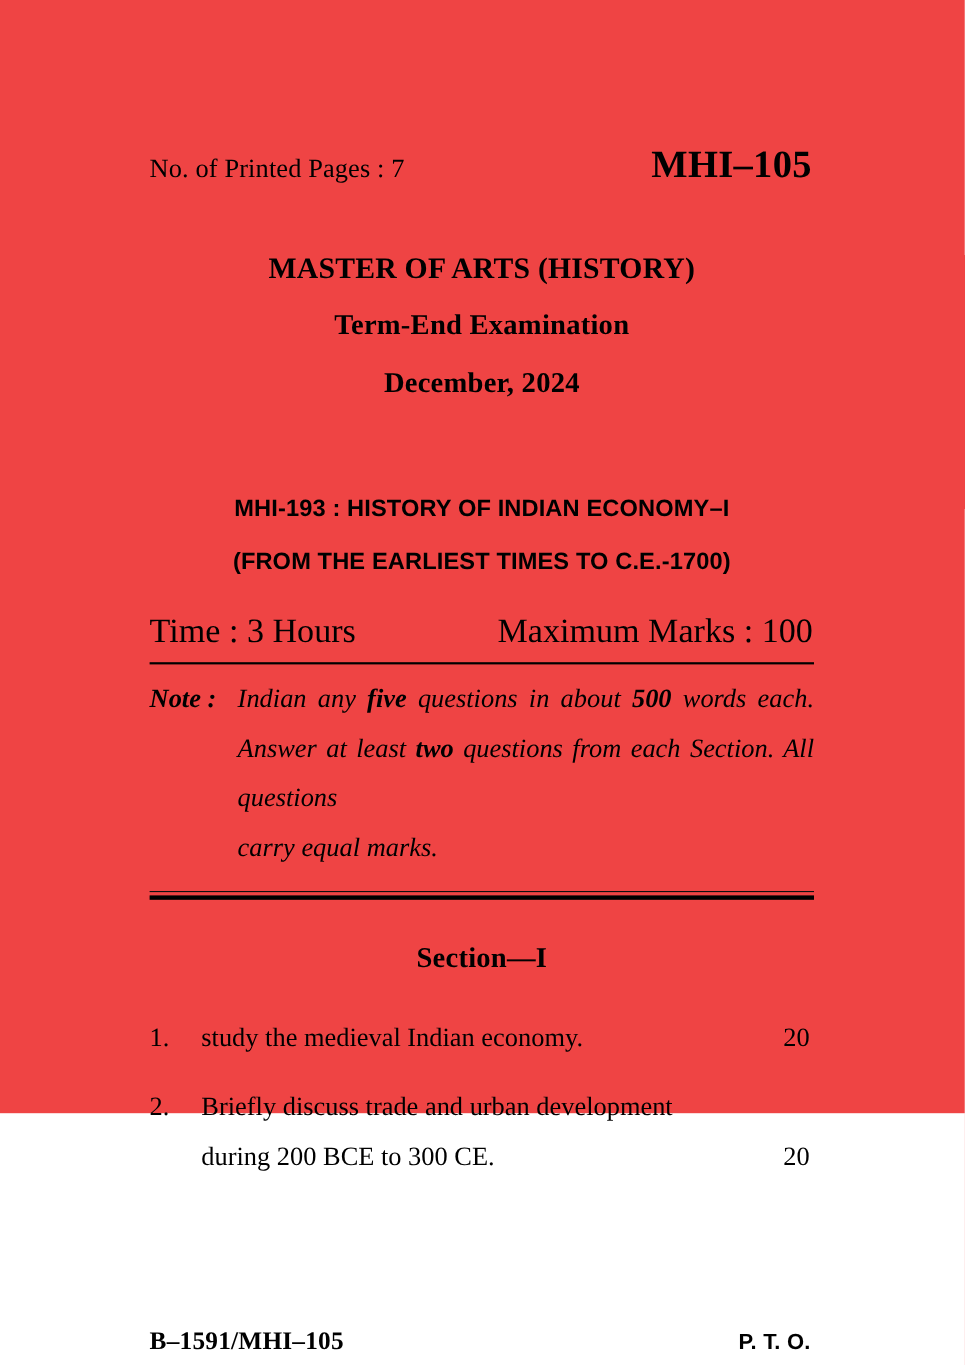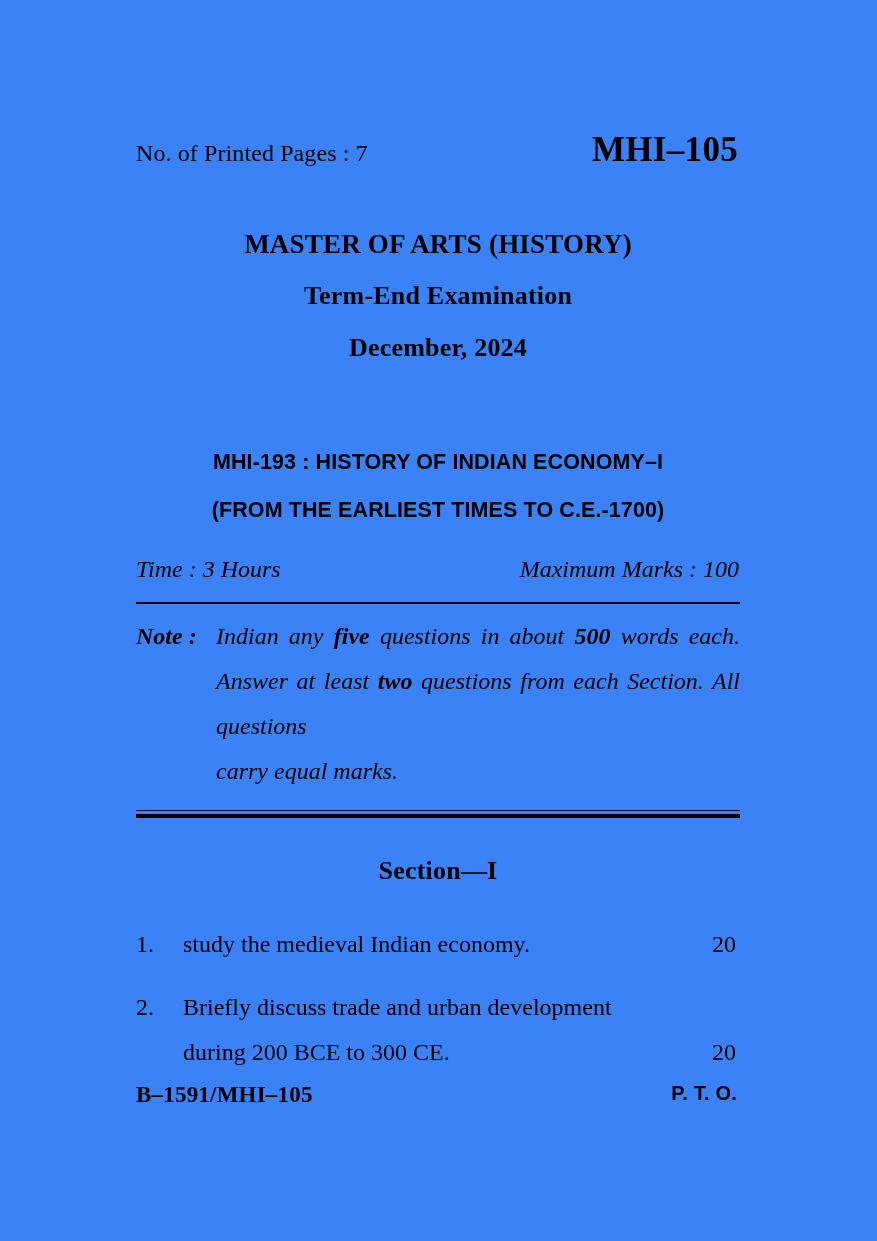--- a/index.html
+++ b/index.html
@@ -14,22 +14,22 @@
     font-family: "Liberation Serif", "DejaVu Serif", serif;
     color: #000000;
     overflow: hidden;
   }
 
   .page {
     position: absolute;
     left: 0;
     top: 0;
     width: 877px;
-    height: 1241px;
-    background: #3b82f6;
+    height: 1012px;
+    background: #ef4444;
   }
 
   
   .col {
     position: absolute;
     left: 136px;
     width: 604px;
   }
 
   
@@ -90,22 +90,21 @@
     line-height: 48px;
     letter-spacing: 0.1px;
   }
 
   
   .time-row {
     top: 556px;
     display: flex;
     justify-content: space-between;
     align-items: baseline;
-    font-style: italic;
-    font-size: 24px;
+    font-size: 31px;
   }
   .time-row .marks {
     padding-right: 1px;
   }
 
   
   .rule-single {
     top: 602px;
     height: 0;
     border-top: 2px solid #000000;
@@ -196,24 +195,24 @@
   .q-lastline .tail {
     white-space: pre;
   }
   .q-marks {
     padding-right: 4px;
     white-space: nowrap;
   }
 
   
   .footer {
-    top: 1082px;
-    display: flex;
-    justify-content: space-between;
-    align-items: flex-start;
+    top: 1206px;
+    display: flex;
+    justify-content: space-between;
+    align-items: flex-end;
   }
   .footer-code {
     font-weight: bold;
     font-size: 23px;
     letter-spacing: 0.2px;
     white-space: nowrap;
   }
   .footer-pto {
     font-family: "Liberation Sans", "DejaVu Sans", sans-serif;
     font-weight: bold;

